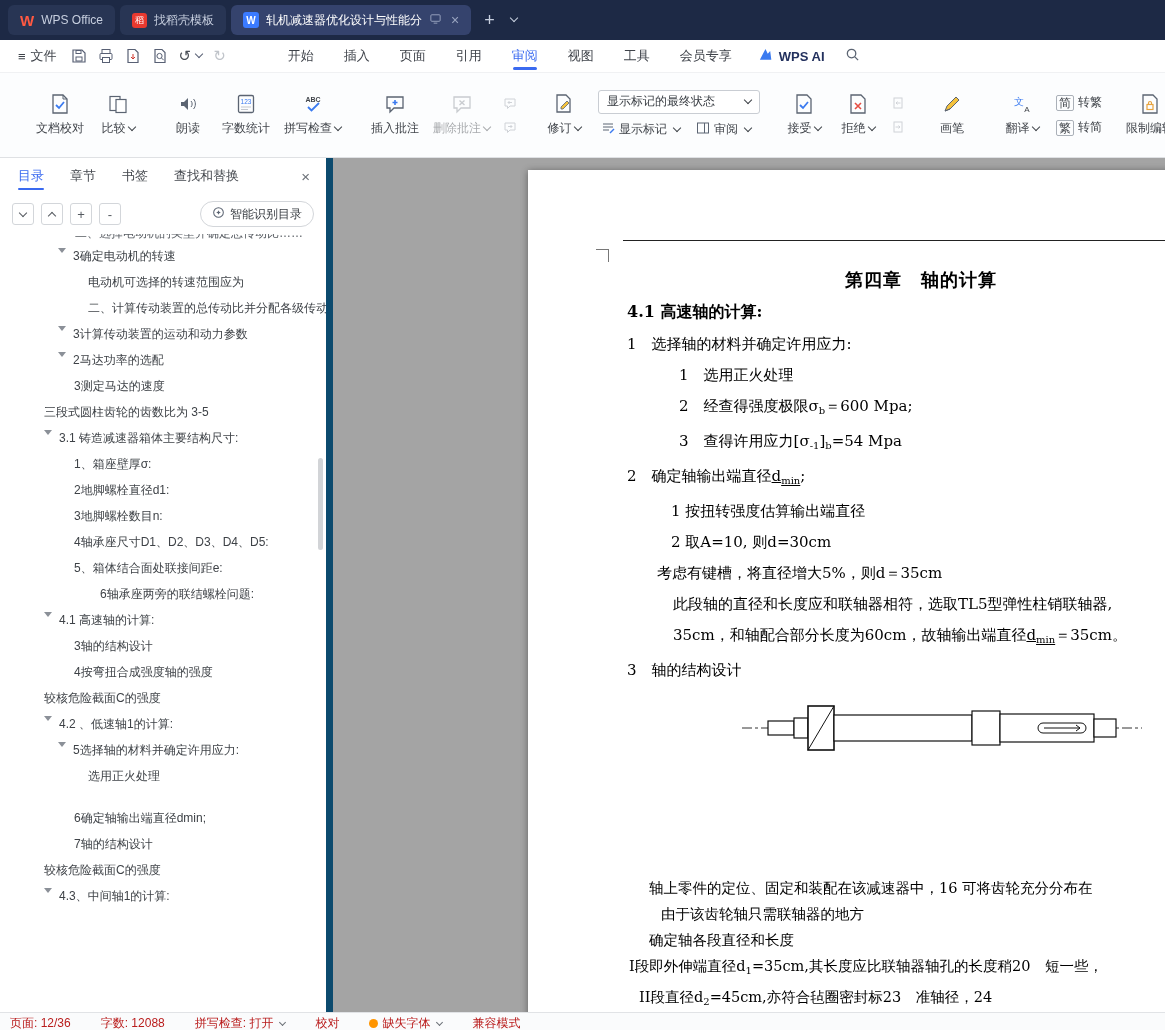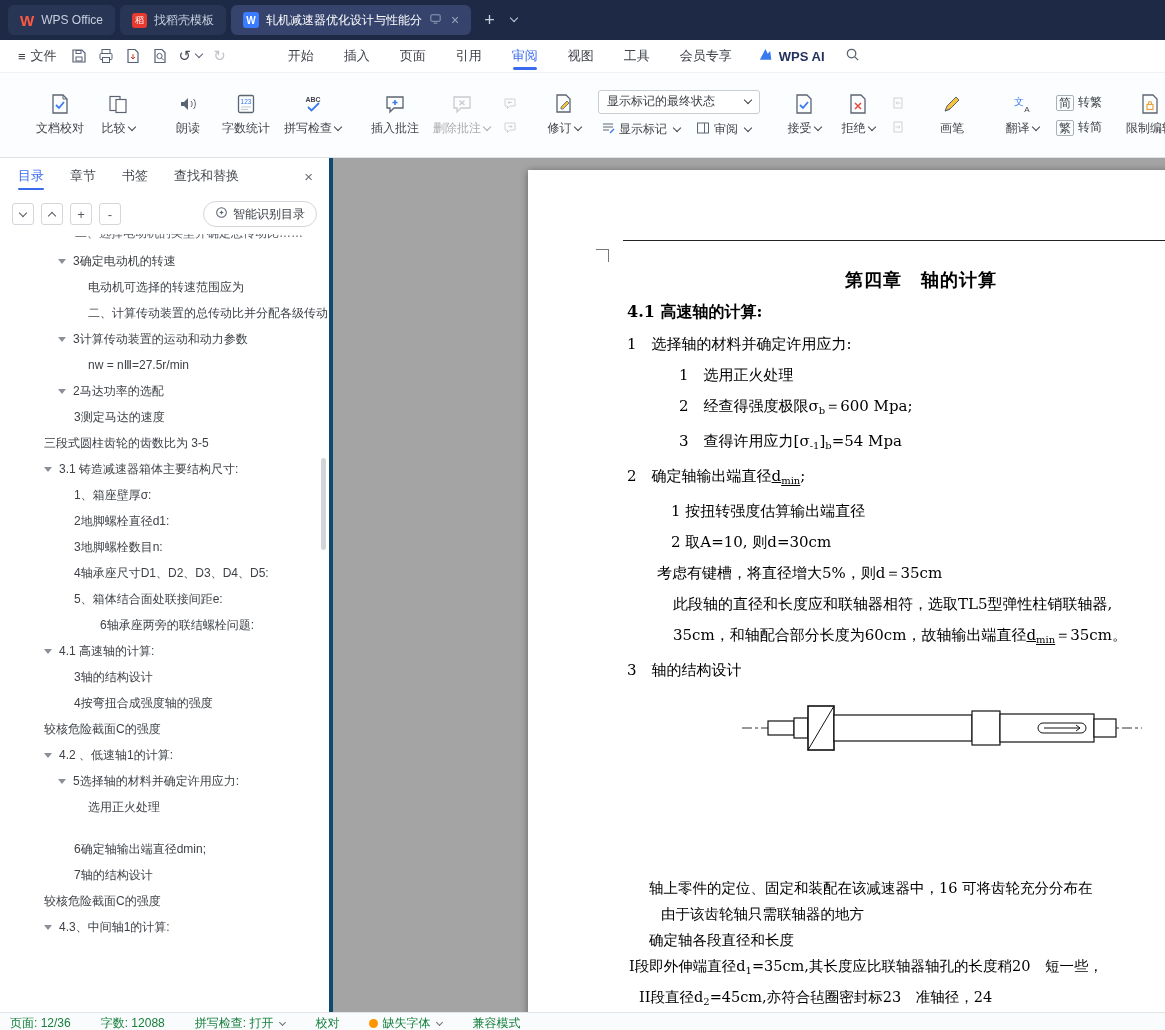--- a/index.html
+++ b/index.html
@@ -44,33 +44,33 @@
 .stackcol{display:flex;flex-direction:column;gap:6px;justify-content:center;margin-left:2px;}
 .tinybtn{display:flex;align-items:center;justify-content:center;width:20px;height:18px;}
 .revcol{display:flex;flex-direction:column;justify-content:center;gap:5px;margin-left:6px;}
 .combo{width:162px;height:24px;border:1px solid #c9cdd3;border-radius:3px;background:#fff;display:flex;align-items:center;justify-content:space-between;padding:0 8px;font-size:12px;color:#3c4046;white-space:nowrap;}
 .revrow{display:flex;gap:10px;}
 .sbtn{display:flex;align-items:center;gap:4px;height:22px;font-size:12px;color:#41454b;padding:0 3px;white-space:nowrap;}
 .convrow{display:flex;align-items:center;gap:4px;height:20px;font-size:12px;white-space:nowrap;}
 .convchar{font-size:12px;color:#41454b;border:1px solid #aab0b8;border-radius:2px;padding:0 2px;line-height:14px;}
 
 
-.sidebar{position:absolute;top:158px;left:0;bottom:18px;width:333px;background:#fff;border-right:4px solid #0c4a6e;overflow:hidden;}
+.sidebar{position:absolute;top:158px;left:0;bottom:18px;width:333px;background:#fff;border-right:7px solid #0c4a6e;overflow:hidden;}
 .side-tabs{display:flex;align-items:center;height:36px;padding-left:18px;gap:26px;font-size:13px;color:#45494f;}
 .side-tab{position:relative;line-height:36px;}
 .side-tab.active{color:#3a6af0;}
 .side-tab.active::after{content:"";position:absolute;left:0;right:0;bottom:4px;height:2px;background:#3a6af0;border-radius:1px;}
 .side-close{margin-left:auto;margin-right:16px;font-size:15px;color:#6b7077;}
 .side-tools{display:flex;align-items:center;height:40px;padding:0 12px;gap:7px;}
 .sqbtn{width:22px;height:22px;border:1px solid #d3d6da;border-radius:3px;display:flex;align-items:center;justify-content:center;color:#555a60;font-size:13px;}
 .sqbtn .chev{margin:0;top:-1px;border-color:#555a60;}
 .sqbtn .chev.up{transform:rotate(-135deg);top:2px;}
 .smartbtn{margin-left:auto;display:flex;align-items:center;gap:5px;height:26px;border:1px solid #d3d6da;border-radius:14px;padding:0 11px;font-size:12px;color:#3c4046;}
 .toc-list{position:absolute;top:76px;bottom:0;left:0;right:0;overflow:hidden;}
-.toc-row{height:26px;display:flex;align-items:center;font-size:12px;color:#3e4247;white-space:nowrap;}
+.toc-row{height:26px;display:flex;align-items:flex-start;font-size:12px;color:#3e4247;white-space:nowrap;}
 .toc-row.clip{height:14px;overflow:hidden;align-items:flex-start;}
 .toc-row.clip .toc-text{position:relative;top:-9px;color:#565b61;}
 .tri{width:0;height:0;border-left:4px solid transparent;border-right:4px solid transparent;border-top:5px solid #8b9098;margin-right:7px;flex:none;}
 .sb-thumb{position:absolute;right:3px;top:300px;width:5px;height:92px;border-radius:3px;background:#d2d4d7;}
 
 
 .docarea{position:absolute;left:365px;top:158px;right:0;bottom:18px;background:#a4a4a4;overflow:hidden;}
 .page{position:absolute;left:163px;top:12px;width:1000px;height:1320px;background:#fff;box-shadow:0 1px 7px rgba(0,0,0,.42);}
 .header-line{position:absolute;left:95px;top:70px;right:0;border-top:1px solid #222;}
 .header-mark{position:absolute;left:68px;top:79px;width:13px;height:13px;border-top:1px solid #777;border-right:1px solid #777;}
@@ -78,21 +78,21 @@
 .doc-title{font-size:18px;font-weight:600;margin-left:218px;margin-bottom:10px;letter-spacing:1px;}
 .doc-heading{font-size:16px;font-weight:bold;margin-bottom:6px;}
 .doc-line{white-space:nowrap;overflow:hidden;}
 .lh31 .doc-line{line-height:31px;font-size:15px;}
 .lh26 .doc-line{line-height:26px;font-size:14.5px;}
 .sub{font-size:10px;vertical-align:-3px;}
 .u{text-decoration:underline;}
 .diagram{margin:10px 0 112px 115px;}
 
 
-.statusbar{position:absolute;left:0;right:0;bottom:0;height:18px;background:#fafbfc;border-top:1px solid #e1e3e6;display:flex;align-items:flex-start;gap:30px;padding:2px 0 0 10px;font-size:12px;color:#15803d;white-space:nowrap;overflow:hidden;}
+.statusbar{position:absolute;left:0;right:0;bottom:0;height:18px;background:#fafbfc;border-top:1px solid #e1e3e6;display:flex;align-items:flex-start;gap:30px;padding:2px 0 0 10px;font-size:12px;color:#b91c1c;white-space:nowrap;overflow:hidden;}
 .sb-item{display:flex;align-items:center;gap:4px;}
 .warn-dot{width:9px;height:9px;border-radius:50%;background:#ff9500;display:inline-block;}
 .sb-item .chev{border-color:#6b7077;width:5px;height:5px;top:-1px;}
 </style>
 </head>
 <body>
 
 <div class="tabbar">
   <div class="tab">
     <span class="wps-logo">W</span>
@@ -455,23 +455,20 @@
       </div>
       <div class="toc-row" style="padding-left: 88px;">
         <span class="toc-text">电动机可选择的转速范围应为</span>
       </div>
       <div class="toc-row" style="padding-left: 88px;">
         <span class="toc-text">二、计算传动装置的总传动比并分配各级传动 ...</span>
       </div>
       <div class="toc-row" style="padding-left: 58px;">
         <span class="tri"></span>
         <span class="toc-text">3计算传动装置的运动和动力参数</span>
-      </div>
-      <div class="toc-row" style="padding-left: 88px;">
-        <span class="toc-text">nw = nⅢ=27.5r/min</span>
       </div>
       <div class="toc-row" style="padding-left: 58px;">
         <span class="tri"></span>
         <span class="toc-text">2马达功率的选配</span>
       </div>
       <div class="toc-row" style="padding-left: 74px;">
         <span class="toc-text">3测定马达的速度</span>
       </div>
       <div class="toc-row" style="padding-left: 44px;">
         <span class="toc-text">三段式圆柱齿轮的齿数比为 3-5</span>

